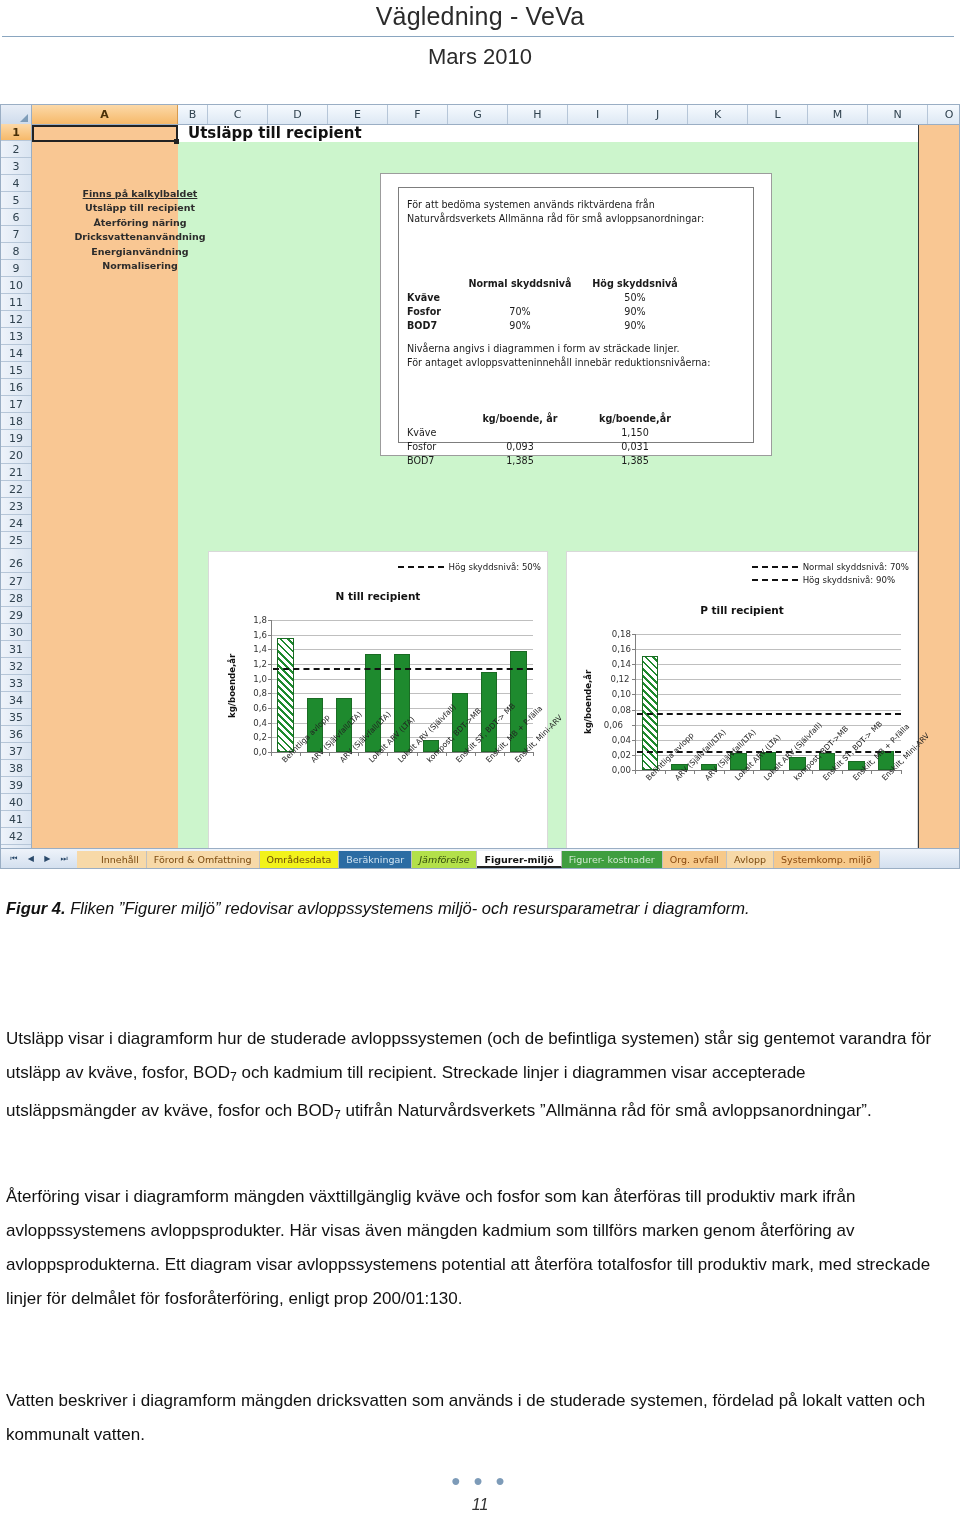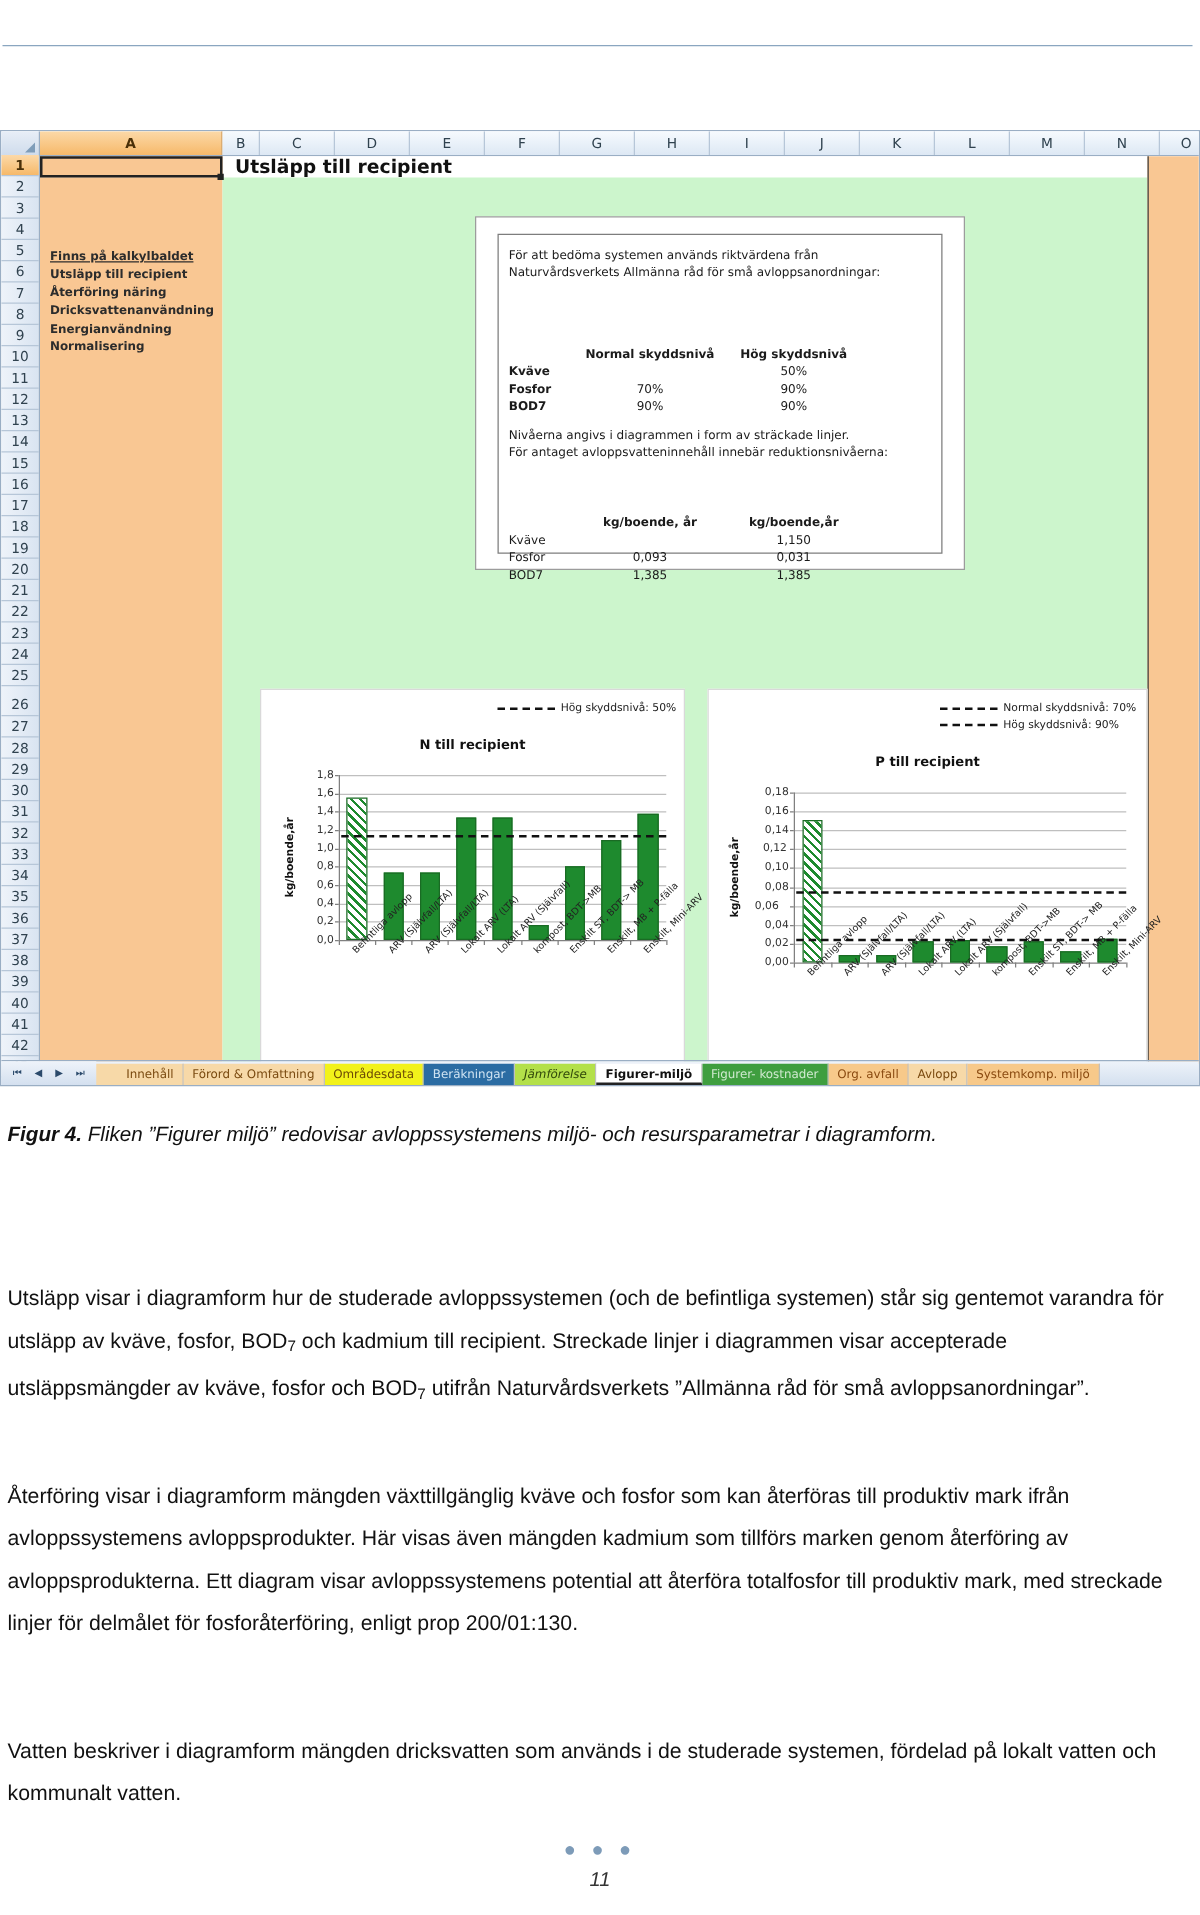--- a/index.html
+++ b/index.html
@@ -46,22 +46,22 @@
   .col-o-fill{position:absolute;left:886px;top:0;width:43px;height:726px;background:#f9c793;
     border-left:1px solid #3c3c3c;box-sizing:border-box;}
   .green-fill{position:absolute;left:146px;top:17px;width:740px;height:709px;background:#ccf5cc;}
 
   .a1-cell{position:absolute;left:0;top:0;width:146px;height:17px;background:#f9c793;
     border:2px solid #222;box-sizing:border-box;}
   .a1-handle{position:absolute;left:142px;top:14px;width:5px;height:5px;background:#222;}
   .sheet-title{position:absolute;left:156px;top:-1px;height:18px;line-height:18px;
     font-size:15px;font-weight:bold;color:#111;white-space:nowrap;}
 
-  .link-list{position:absolute;left:8px;top:74px;width:200px;font-size:9.5px;
-    font-weight:bold;color:#2c2c2c;line-height:14.4px;}
+  .link-list{position:absolute;left:8px;top:62px;width:200px;font-size:9.5px;
+    font-weight:bold;color:#2c2c2c;line-height:14.4px;text-align:center;}
   .link-list div{white-space:nowrap;}
   .link-list div.underlined{text-decoration:underline;}
 
   
   .infobox{position:absolute;left:348px;top:48px;width:392px;height:283px;
     background:#ffffff;border:1px solid #9c9c9c;box-sizing:border-box;}
   .infobox-inner{position:absolute;left:17px;top:13px;width:356px;height:256px;
     border:1px solid #7d7d7d;box-sizing:border-box;background:#fff;padding:10px 8px 0 8px;}
   .ib-line{font-size:9.6px;color:#1b1b1b;line-height:13.5px;white-space:nowrap;}
   .ib-gap{height:9px;}
@@ -129,21 +129,23 @@
   .dots{position:absolute;left:0;top:1472px;width:960px;text-align:center;
     font-size:16px;color:#7d9bb8;letter-spacing:4px;}
   .pagenum{position:absolute;left:0;top:1496px;width:960px;text-align:center;
     font-size:16px;font-style:italic;color:#333;}
   sub{font-size:.72em;vertical-align:-.25em;}
 </style>
 </head>
 <body>
 
 <div class="doc-header">
+  <div class="doc-title">Vägledning - VeVa</div>
   <div class="doc-rule"></div>
+  <div class="doc-subtitle">Mars 2010</div>
 </div>
 
 <div class="excel">
 
   <div class="col-head-row" id="colHeadRow">
     <div class="corner-cell"></div>
   <div class="col-cell sel" style="flex: 0 0 146px;">A</div>
       <div class="col-cell" style="flex: 0 0 30px;">B</div>
       <div class="col-cell" style="flex: 0 0 60px;">C</div>
       <div class="col-cell" style="flex: 0 0 60px;">D</div>

